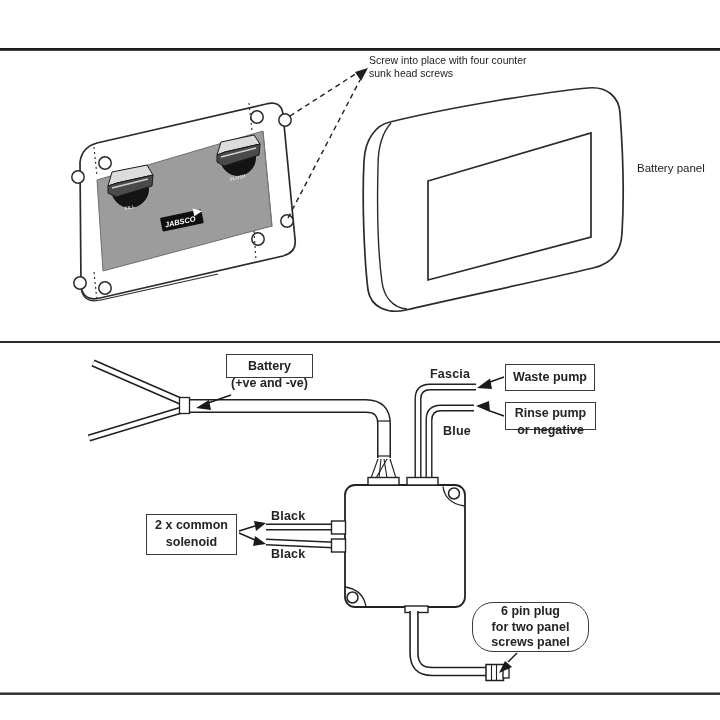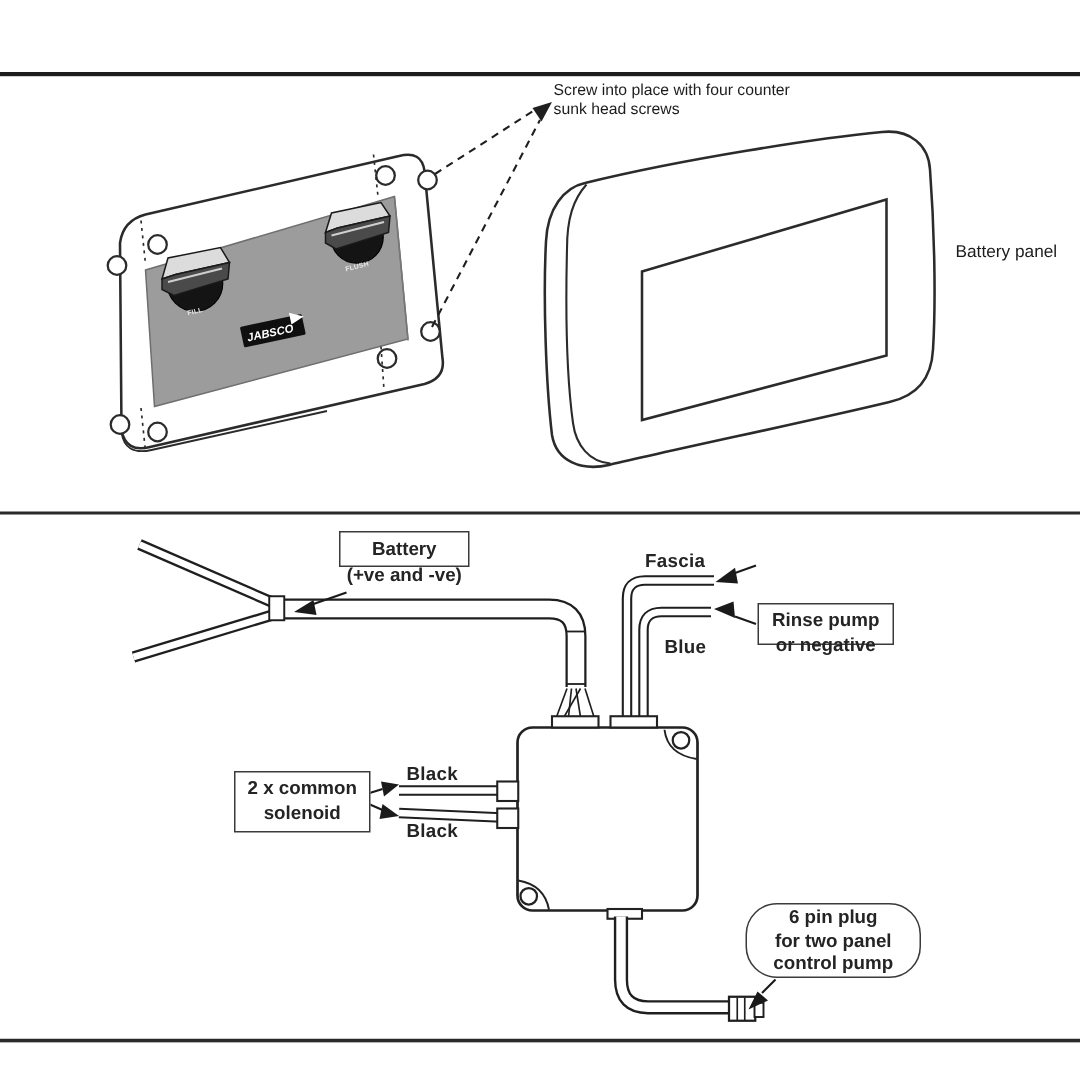--- a/index.html
+++ b/index.html
@@ -168,33 +168,36 @@
   <div class="knoblbl" style="left:226px;top:175px;">FLUSH</div>
 
   <div class="lblbox" style="left:226px;top:354px;width:87px;height:24px;padding-top:3px;">
     <div>Battery</div>
     <div>(+ve and -ve)</div>
   </div>
 
   <div class="wlbl" style="left:430px;top:367px;">Fascia</div>
   <div class="wlbl" style="left:443px;top:424px;">Blue</div>
 
+  <div class="lblbox single" style="left:505px;top:364px;width:90px;height:27px;">
+    <span>Waste pump</span>
+  </div>
 
   <div class="lblbox" style="left:505px;top:402px;width:91px;height:28px;padding-top:2px;">
     <div>Rinse pump</div>
     <div>or negative</div>
   </div>
 
-  <div class="lblbox" style="left:156px;top:514px;width:91px;height:41px;padding-top:2px;">
+  <div class="lblbox" style="left:146px;top:514px;width:91px;height:41px;padding-top:2px;">
     <div>2 x common</div>
     <div>solenoid</div>
   </div>
 
   <div class="wlbl" style="left:271px;top:509px;">Black</div>
   <div class="wlbl" style="left:271px;top:547px;">Black</div>
 
-  <div class="lblbox" style="left:497px;top:602px;width:117px;height:50px;padding-top:1px;line-height:15.5px;border-radius:21px;">
+  <div class="lblbox" style="left:472px;top:602px;width:117px;height:50px;padding-top:1px;line-height:15.5px;border-radius:21px;">
     <div>6 pin plug</div>
     <div>for two panel</div>
-    <div>control pump</div>
+    <div>screws panel</div>
   </div>
 
 </div>
 
 </body></html>

